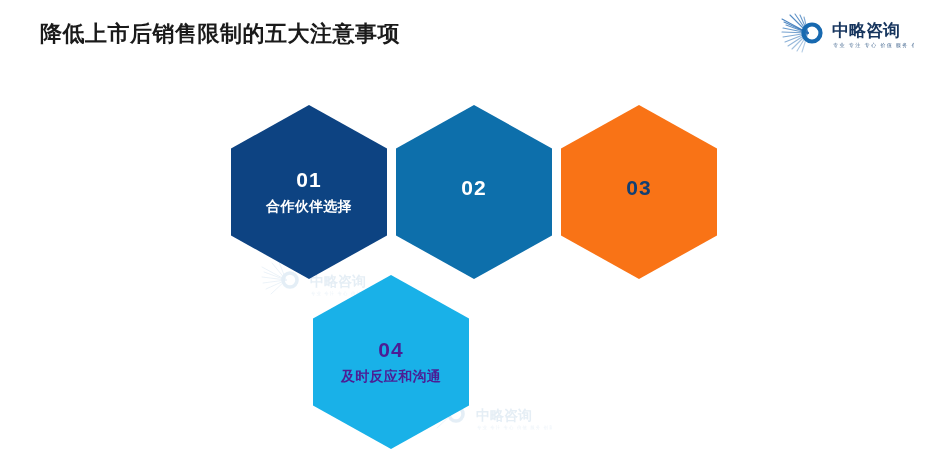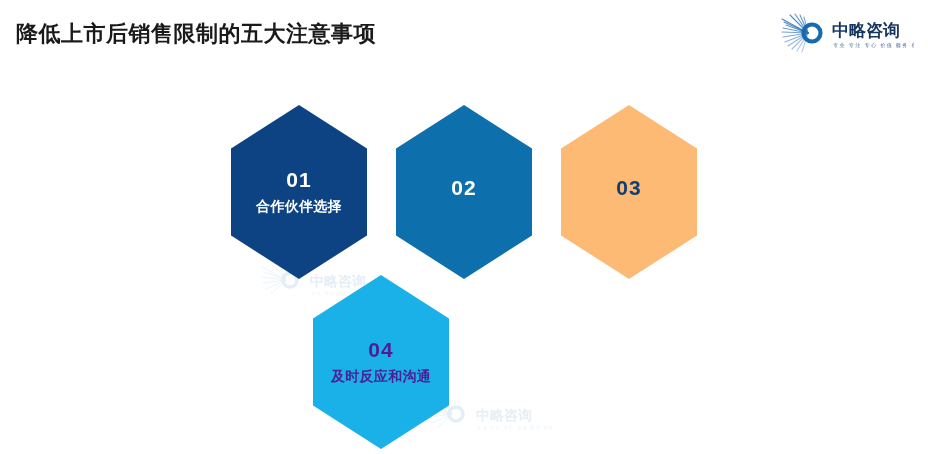--- a/index.html
+++ b/index.html
@@ -40,21 +40,21 @@
   #hex-board {
     position: absolute;
     left: 0;
     top: 0;
     width: 928px;
     height: 454px;
   }
 
   .hex {
     position: absolute;
-    width: 136px;
+    width: 156px;
     height: 174px;
     -webkit-clip-path: polygon(50% 0%, 100% 25%, 100% 75%, 50% 100%, 0% 75%, 0% 25%);
     clip-path: polygon(50% 0%, 100% 25%, 100% 75%, 50% 100%, 0% 75%, 0% 25%);
     display: flex;
     flex-direction: column;
     align-items: center;
     justify-content: center;
     box-sizing: border-box;
     padding: 0 4px;
   }
@@ -87,21 +87,21 @@
     position: absolute;
     opacity: 0.40;
     pointer-events: none;
   }
   #watermark-mid  { left: 258px; top: 258px; width: 128px; height: 44px; }
   #watermark-low  { left: 424px; top: 392px; width: 128px; height: 44px; }
 </style>
 </head>
 <body style="background: rgb(255, 255, 255);">
 
-<div id="page-title" style="color: rgb(26, 26, 26);">降低上市后销售限制的五大注意事项</div>
+<div id="page-title" style="color: rgb(26, 26, 26); margin-left: 24px;">降低上市后销售限制的五大注意事项</div>
 
 <div id="brand-logo">
   <svg width="138" height="48" viewBox="0 0 138 48">
 
     <g transform="translate(4,4)">
       <g stroke="#2b6fb5" stroke-width="1.1" stroke-linecap="round" fill="none">
         <line x1="28" y1="20" x2="2" y2="6" opacity="0.85"></line>
         <line x1="28" y1="20" x2="4" y2="9" opacity="0.80"></line>
         <line x1="28" y1="20" x2="6" y2="12" opacity="0.75"></line>
         <line x1="28" y1="20" x2="3" y2="15" opacity="0.70"></line>
@@ -166,21 +166,21 @@
 
   <div class="hex" id="hex-1" style="background: rgb(13, 67, 130); color: rgb(255, 255, 255);">
     <div class="hex-number">01</div>
     <div class="hex-label">合作伙伴选择</div>
   </div>
 
   <div class="hex" id="hex-2" style="background: rgb(13, 111, 171); color: rgb(255, 255, 255);">
     <div class="hex-number">02</div>
   </div>
 
-  <div class="hex" id="hex-3" style="background: #fdba74; color: rgb(18, 63, 115);">
+  <div class="hex" id="hex-3" style="background: #f97316; color: rgb(18, 63, 115);">
     <div class="hex-number">03</div>
   </div>
 
   <div class="hex" id="hex-4" style="background: rgb(25, 177, 232); color: #4c1d95;">
     <div class="hex-number">04</div>
     <div class="hex-label">及时反应和沟通</div>
   </div>
 
 
 </div>

